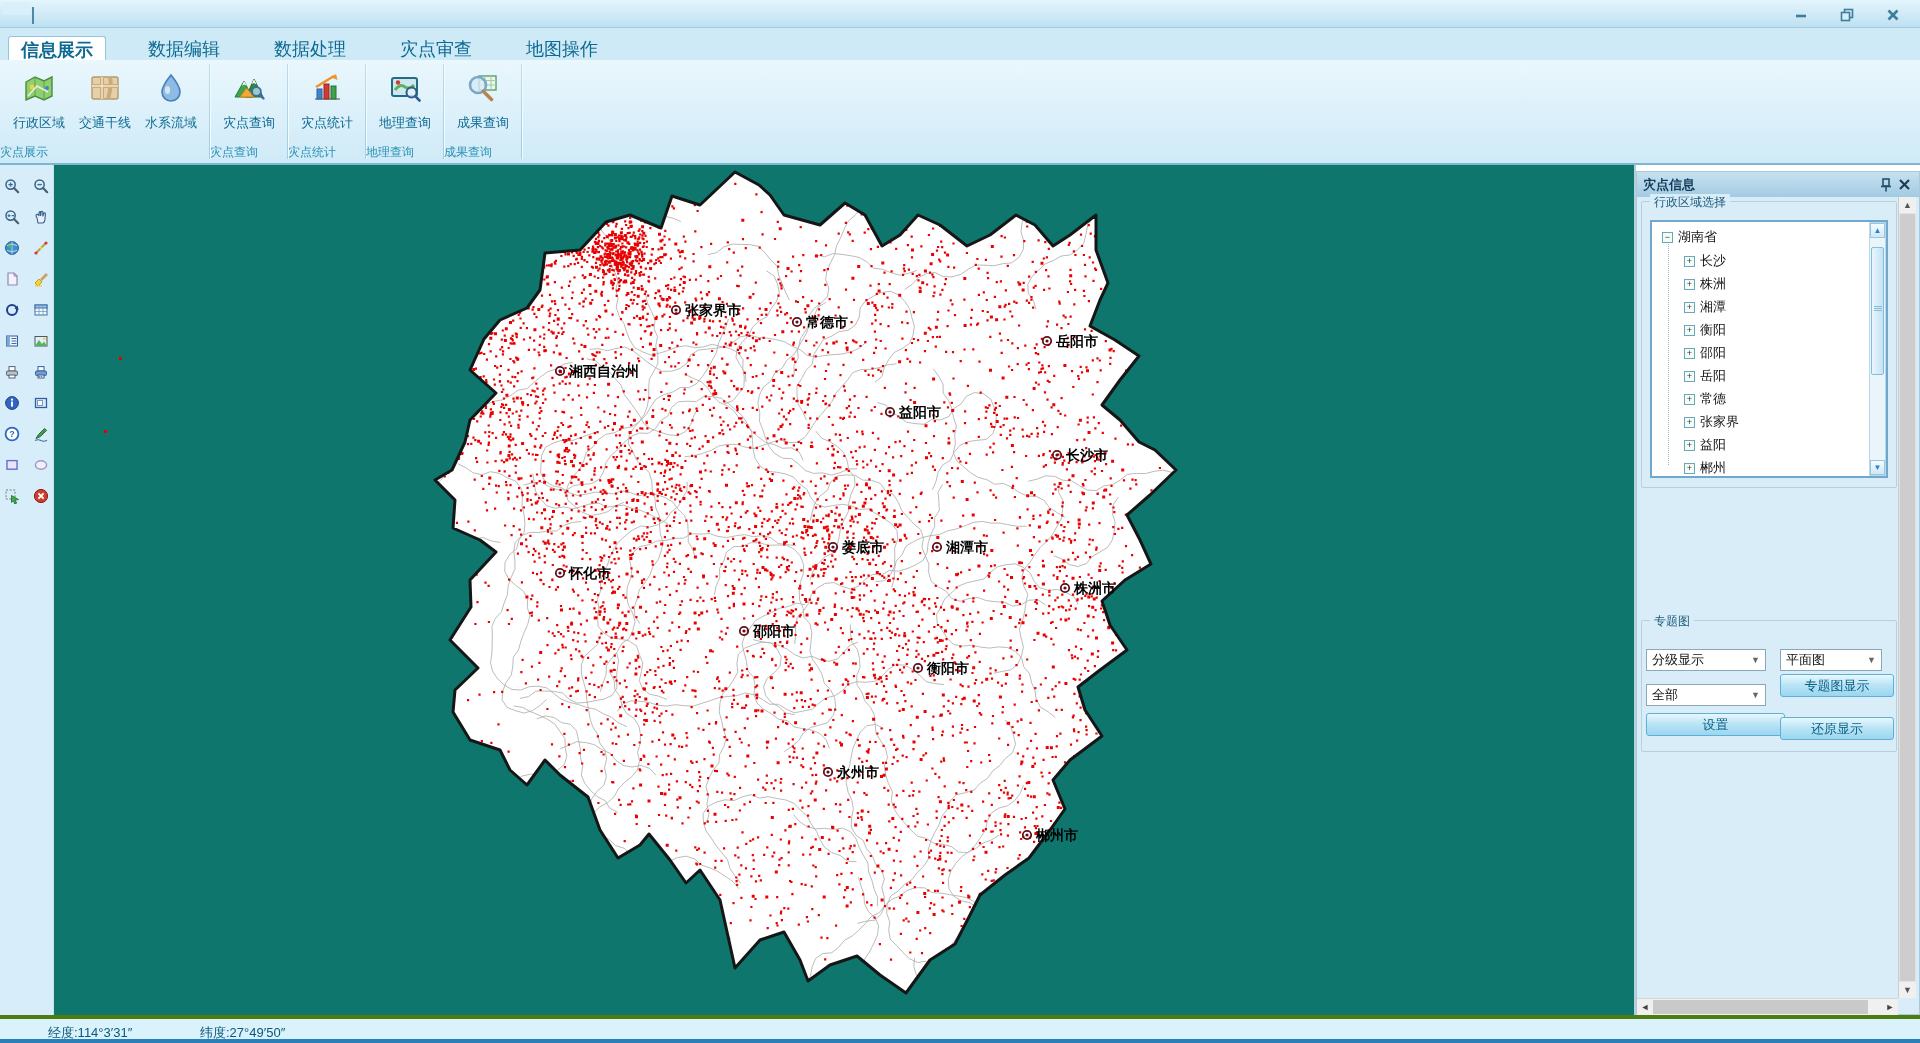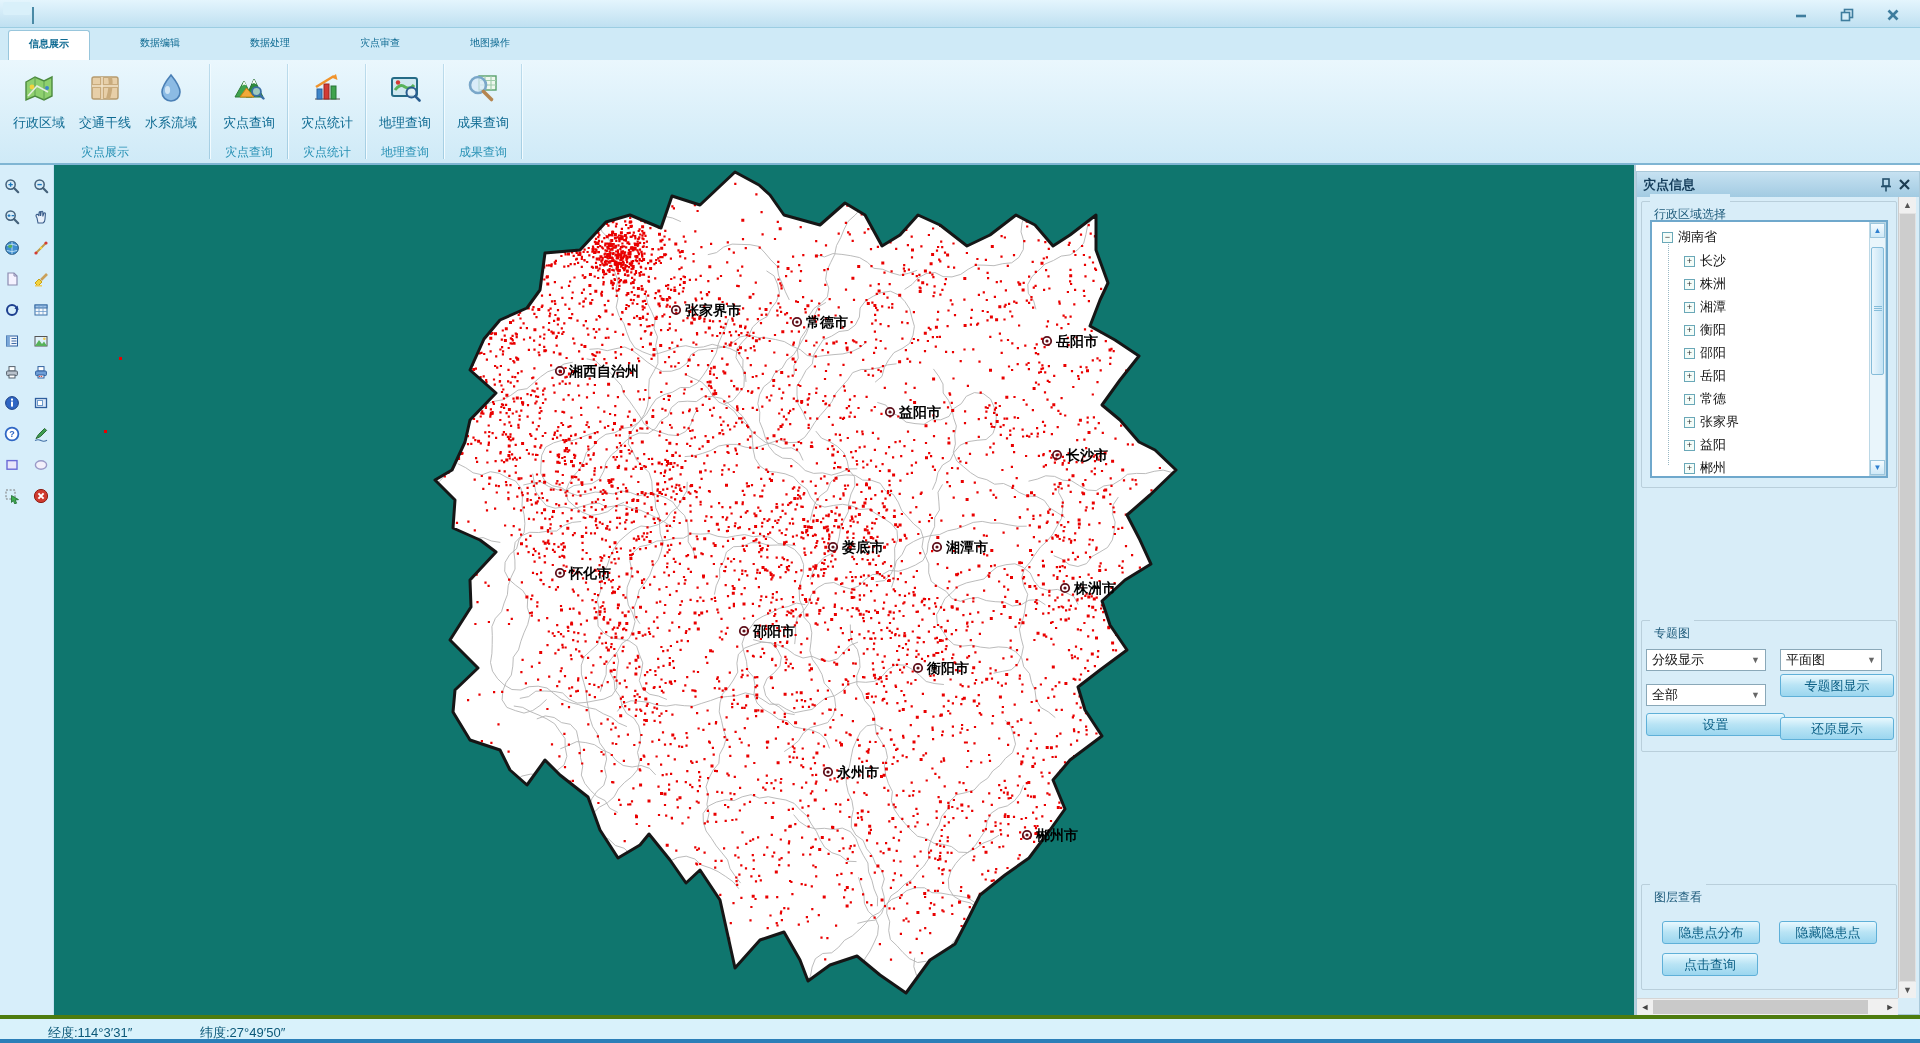--- a/index.html
+++ b/index.html
@@ -10,30 +10,30 @@
   #titlebar { position:absolute; left:0; top:0; width:1920px; height:28px;
     background:linear-gradient(#e4f5fd,#bfe0f1); border-bottom:1px solid #9ccde2; }
   #qat { position:absolute; left:3px; top:2px; width:28px; height:13px; background:#d9f0fa; border-radius:2px; }
   #caret { position:absolute; left:32px; top:7px; width:2px; height:17px; background:#4a8aa6; }
   .win-btn { position:absolute; top:6px; width:30px; height:18px; display:flex; align-items:center; justify-content:center; cursor:default; }
   .win-btn svg { display:block; }
 
   
   #tabstrip { position:absolute; left:0; top:28px; width:1920px; height:32px; background:#cfeaf7;
     display:flex; align-items:flex-end; padding-left:8px; }
-  .tab { height:30px; line-height:26px; padding:0 20px; margin-right:30px; font-size:10px; color:#0e6a92; cursor:default; }
+  .tab { height:24px; line-height:26px; padding:0 12px; margin-right:30px; font-size:18px; color:#0e6a92; cursor:default; }
   .tab.active { background:#ffffff; border:1px solid #98c6dc; border-bottom:none; border-radius:3px 3px 0 0; font-weight:bold; }
 
   
   #ribbon { position:absolute; left:0; top:60px; width:1920px; height:105px;
     background:linear-gradient(#eaf7fd,#cfeaf7); border-bottom:2px solid #7fb5d3; display:flex; }
   .rb-group { position:relative; display:flex; align-items:flex-start; padding:2px 6px 20px 6px; }
   .rb-group:after { content:""; position:absolute; right:0; top:4px; bottom:4px; width:1px;
     background:linear-gradient(#bddcec,#a3cde2); box-shadow:1px 0 0 #f2fbff; }
-  .rb-caption { position:absolute; left:0; right:0; bottom:2px; text-align:center; font-size:12px; color:#2690b4; }
+  .rb-caption { position:absolute; left:0; right:0; bottom:2px; text-align:left; font-size:12px; color:#2690b4; }
   .rb-btn { width:66px; padding-top:2px; text-align:center; cursor:default; border-radius:3px; }
   .rb-btn .ic { height:48px; display:flex; align-items:center; justify-content:center; }
   .rb-btn .lb { font-size:13px; color:#0e6a92; margin-top:2px; white-space:nowrap; }
 
   
   #main { position:absolute; left:0; top:165px; width:1920px; height:850px; background:#ffffff; }
   #map-area { position:absolute; left:0; top:0; width:1634px; height:850px; background:#0f766e; overflow:hidden; }
   #splitter { position:absolute; left:1634px; top:0; width:2px; height:850px; background:#b7cfdd; }
 
   
@@ -46,21 +46,21 @@
   .city-label { font-size:14px; font-weight:bold; fill:#000; }
 
   
   #right-panel { position:absolute; left:1636px; top:6px; width:284px; height:844px; background:#d8edf8; border:1px solid #aac9da; }
   #panel-header { position:absolute; left:0; top:0; right:0; height:25px;
     background:linear-gradient(#c6e1f1,#a2cbe2); display:flex; align-items:center; padding:0 6px; }
   #panel-title { font-size:13px; font-weight:bold; color:#143c5a; flex:1; }
   .ph-btn { width:18px; height:18px; display:flex; align-items:center; justify-content:center; cursor:default; }
 
   .section { position:absolute; left:4px; width:256px; border:1px solid #b9cfdb; border-radius:2px; background:#d8edf8; }
-  .section-legend { position:absolute; top:-8px; left:8px; background:#d8edf8; padding:12px 4px; font-size:12px; color:#1d5a7a; }
+  .section-legend { position:absolute; top:-8px; left:8px; background:#d8edf8; padding:0 4px; font-size:12px; color:#1d5a7a; }
 
   #tree-box { position:absolute; left:8px; top:18px; width:238px; height:258px; background:#ffffff; border:2px solid #6fa8cc; overflow:hidden; }
   .tree-row { position:absolute; display:flex; align-items:center; height:22px; white-space:nowrap; cursor:default; }
   .expander { width:11px; height:11px; border:1px solid #6aa8b8; background:#f4fcf8; font-size:9px; line-height:9px;
     text-align:center; color:#333; margin-right:5px; flex:0 0 auto; }
   .tree-label { font-size:13px; color:#111; }
   #tree-dotline { position:absolute; left:16px; top:18px; width:1px; border-left:1px dotted #9ab8c4; }
 
   
   .sb-v { position:absolute; background:#e9f5fb; border:1px solid #bcd8e6; }
@@ -561,26 +561,20 @@
         <div class="ui-select" style="left:4px;top:63px;width:120px">
           <span>全部</span>
             <span class="chev">▼</span>
         </div>
         <div class="ui-btn" style="left:138px;top:53px;width:114px">专题图显示</div>
         <div class="ui-btn" style="left:4px;top:92px;width:139px">设置</div>
         <div class="ui-btn" style="left:138px;top:96px;width:114px">还原显示</div>
       </div>
 
 
-      <div class="section" style="top:712px;height:106px">
-        <span class="section-legend">图层查看</span>
-        <div class="ui-btn" style="left:20px;top:36px;width:98px">隐患点分布</div>
-        <div class="ui-btn" style="left:137px;top:36px;width:98px">隐藏隐患点</div>
-        <div class="ui-btn" style="left:20px;top:68px;width:96px">点击查询</div>
-      </div>
 
       <div id="panel-vscroll">
         <div class="g-btn" style="top:0">▲</div>
         <div class="g-thumb"></div>
         <div class="g-btn" style="bottom:0">▼</div>
       </div>
       <div id="panel-hscroll">
         <div class="g-btn" style="left:0">◄</div>
         <div class="g-thumb"></div>
         <div class="g-btn" style="right:0">►</div>

